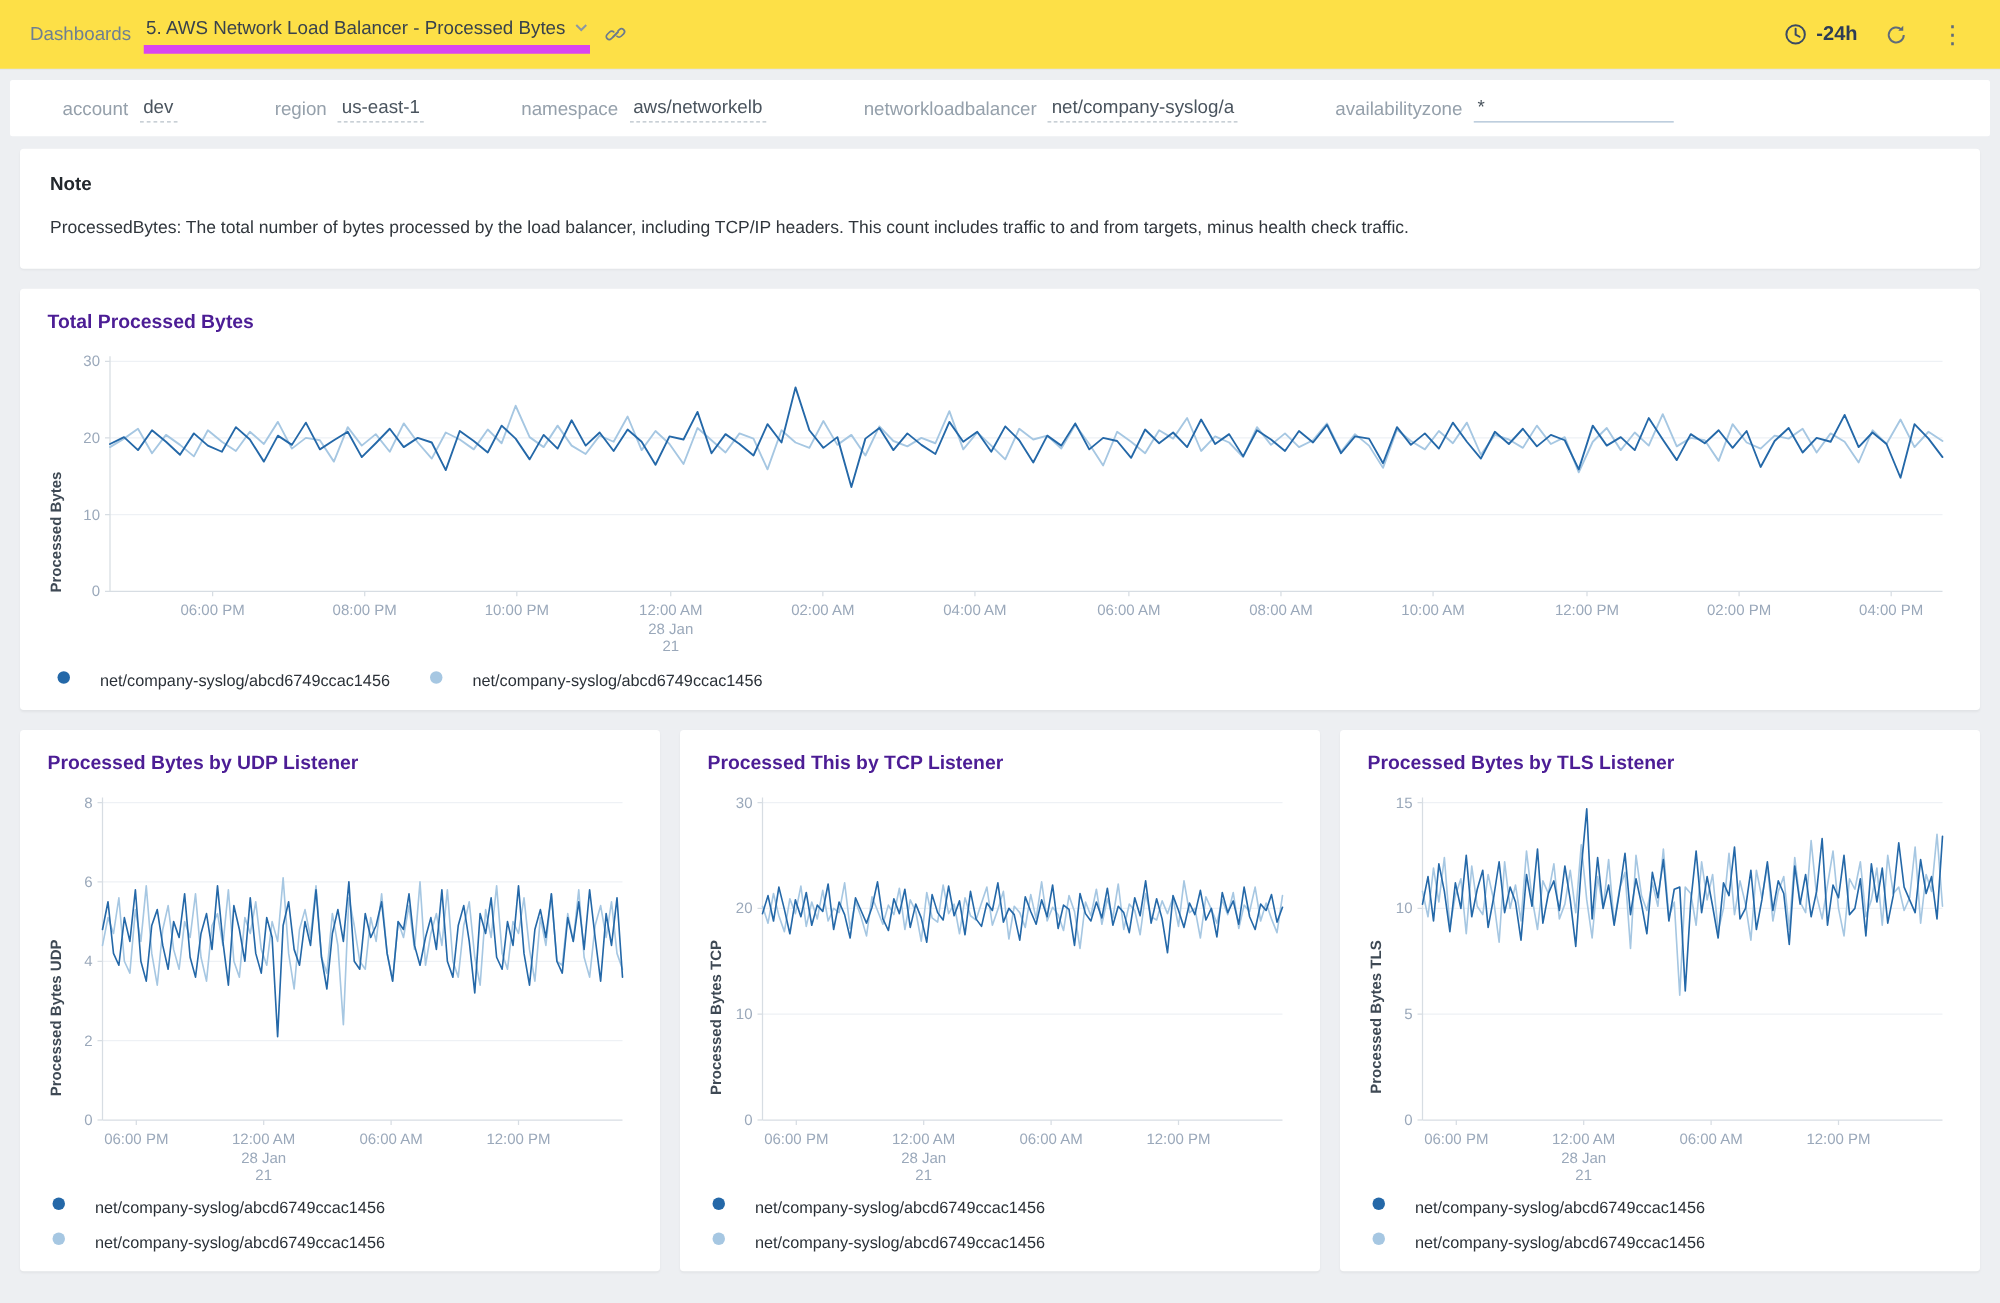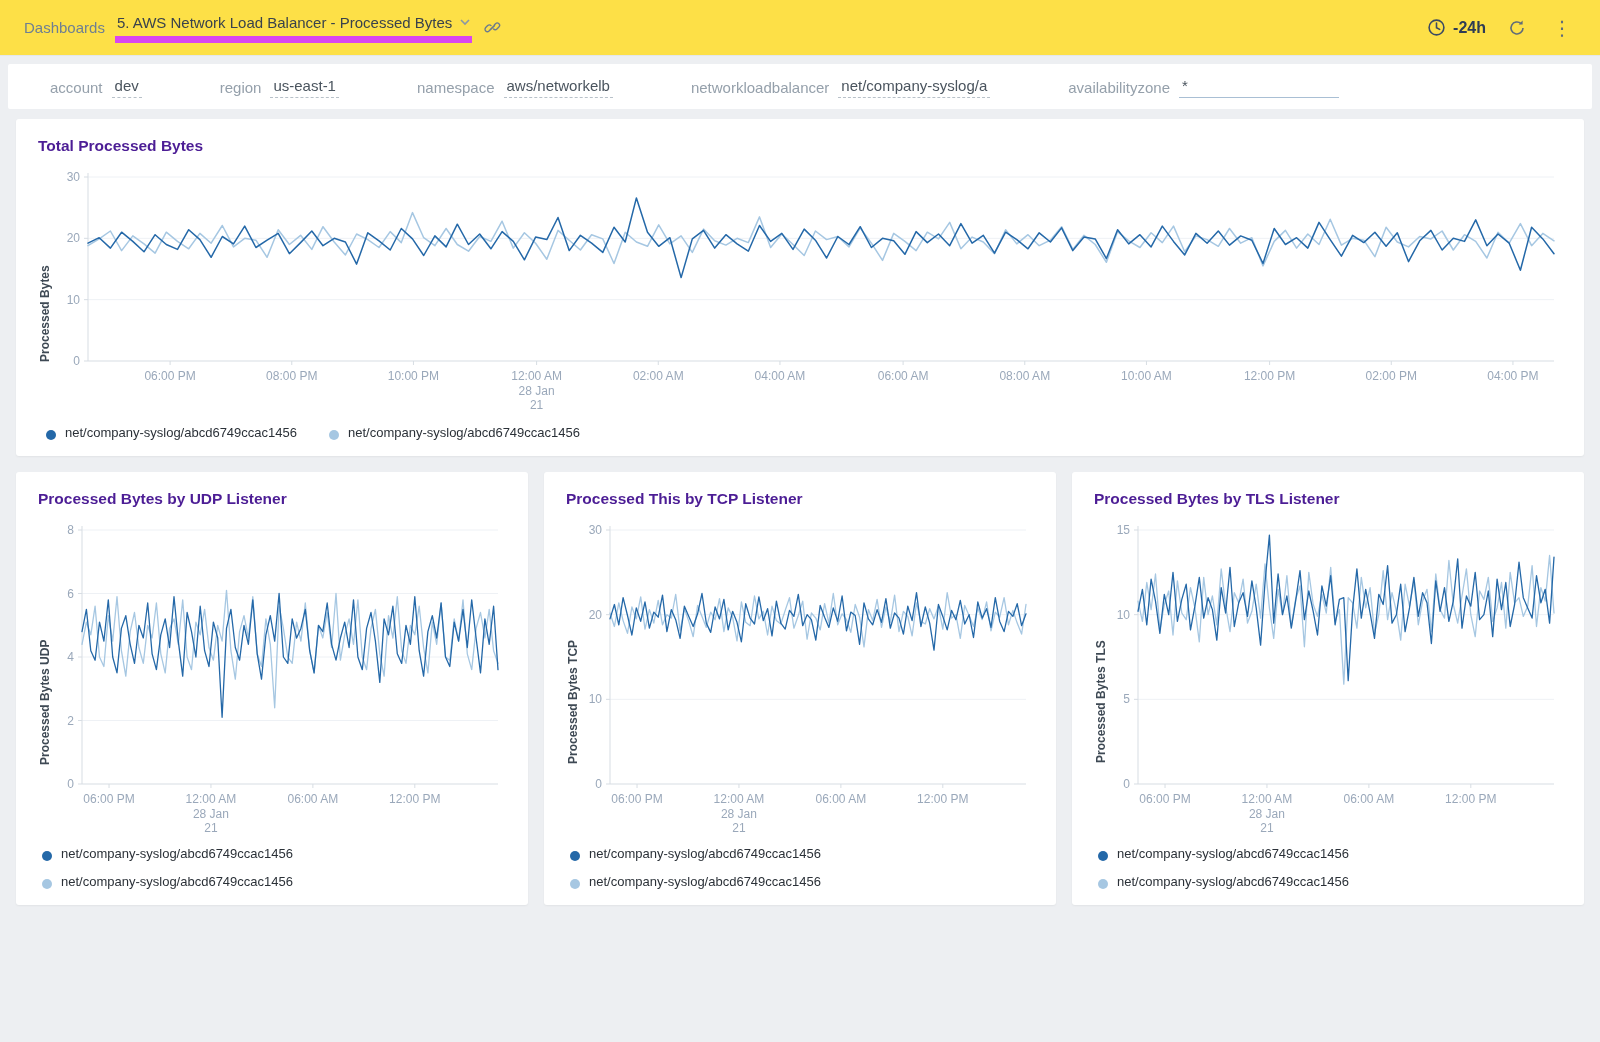--- a/index.html
+++ b/index.html
@@ -74,21 +74,21 @@
   .ylab {
     writing-mode: vertical-rl; transform: rotate(180deg);
     font-size: 12px; font-weight: 700; color: #3e4954;
     text-align: center; padding-bottom: 46px; flex: none;
   }
   .chart-host { flex: 1; min-width: 0; }
   svg .tick { font-size: 12px; fill: #9aa8ba; }
 
   .legend-row { display: flex; gap: 32px; margin-top: 8px; padding-left: 8px; font-size: 13px; }
   .legend-col { display: flex; flex-direction: column; gap: 13px; margin-top: 6px; padding-left: 4px; font-size: 13px; }
-  .legend-item { display: flex; align-items: flex-end; gap: 9px; cursor: pointer; color: #2b3138; }
+  .legend-item { display: flex; align-items: flex-start; gap: 24px; cursor: pointer; color: #2b3138; }
   .legend-dot { width: 10px; height: 10px; border-radius: 50%; flex: none; }
 
   .grid3 { display: grid; grid-template-columns: 1fr 1fr 1fr; gap: 16px; }
 </style>
 </head>
 <body>
 
 <div class="topbar">
   <span class="dash-label">Dashboards</span>
   <span class="dash-title">
@@ -145,20 +145,24 @@
     <span class="f-value">net/company-syslog/a</span>
   </span>
   <span class="filter">
     <span class="f-label">availabilityzone</span>
     <span class="f-value solid">*</span>
   </span>
 </div>
 
 <div class="content">
 
+  <div class="card note-card">
+    <div class="note-title">Note</div>
+    <div class="note-body">ProcessedBytes: The total number of bytes processed by the load balancer, including TCP/IP headers. This count includes traffic to and from targets, minus health check traffic.</div>
+  </div>
 
   <div class="card panel">
     <div class="panel-title">Total Processed Bytes</div>
     <div class="chart-wrap">
       <div class="ylab">Processed Bytes</div>
       <div class="chart-host">
           <svg width="1510" height="252" style="font-family:'Liberation Sans',sans-serif;display:block;">
             <line x1="32" y1="196" x2="36" y2="196" stroke="#d7dde3"></line>
             <text x="28" y="200" text-anchor="end" class="tick">0</text>
             <line x1="36" y1="134.66666666666669" x2="1502" y2="134.66666666666669" stroke="#eef1f5"></line>

